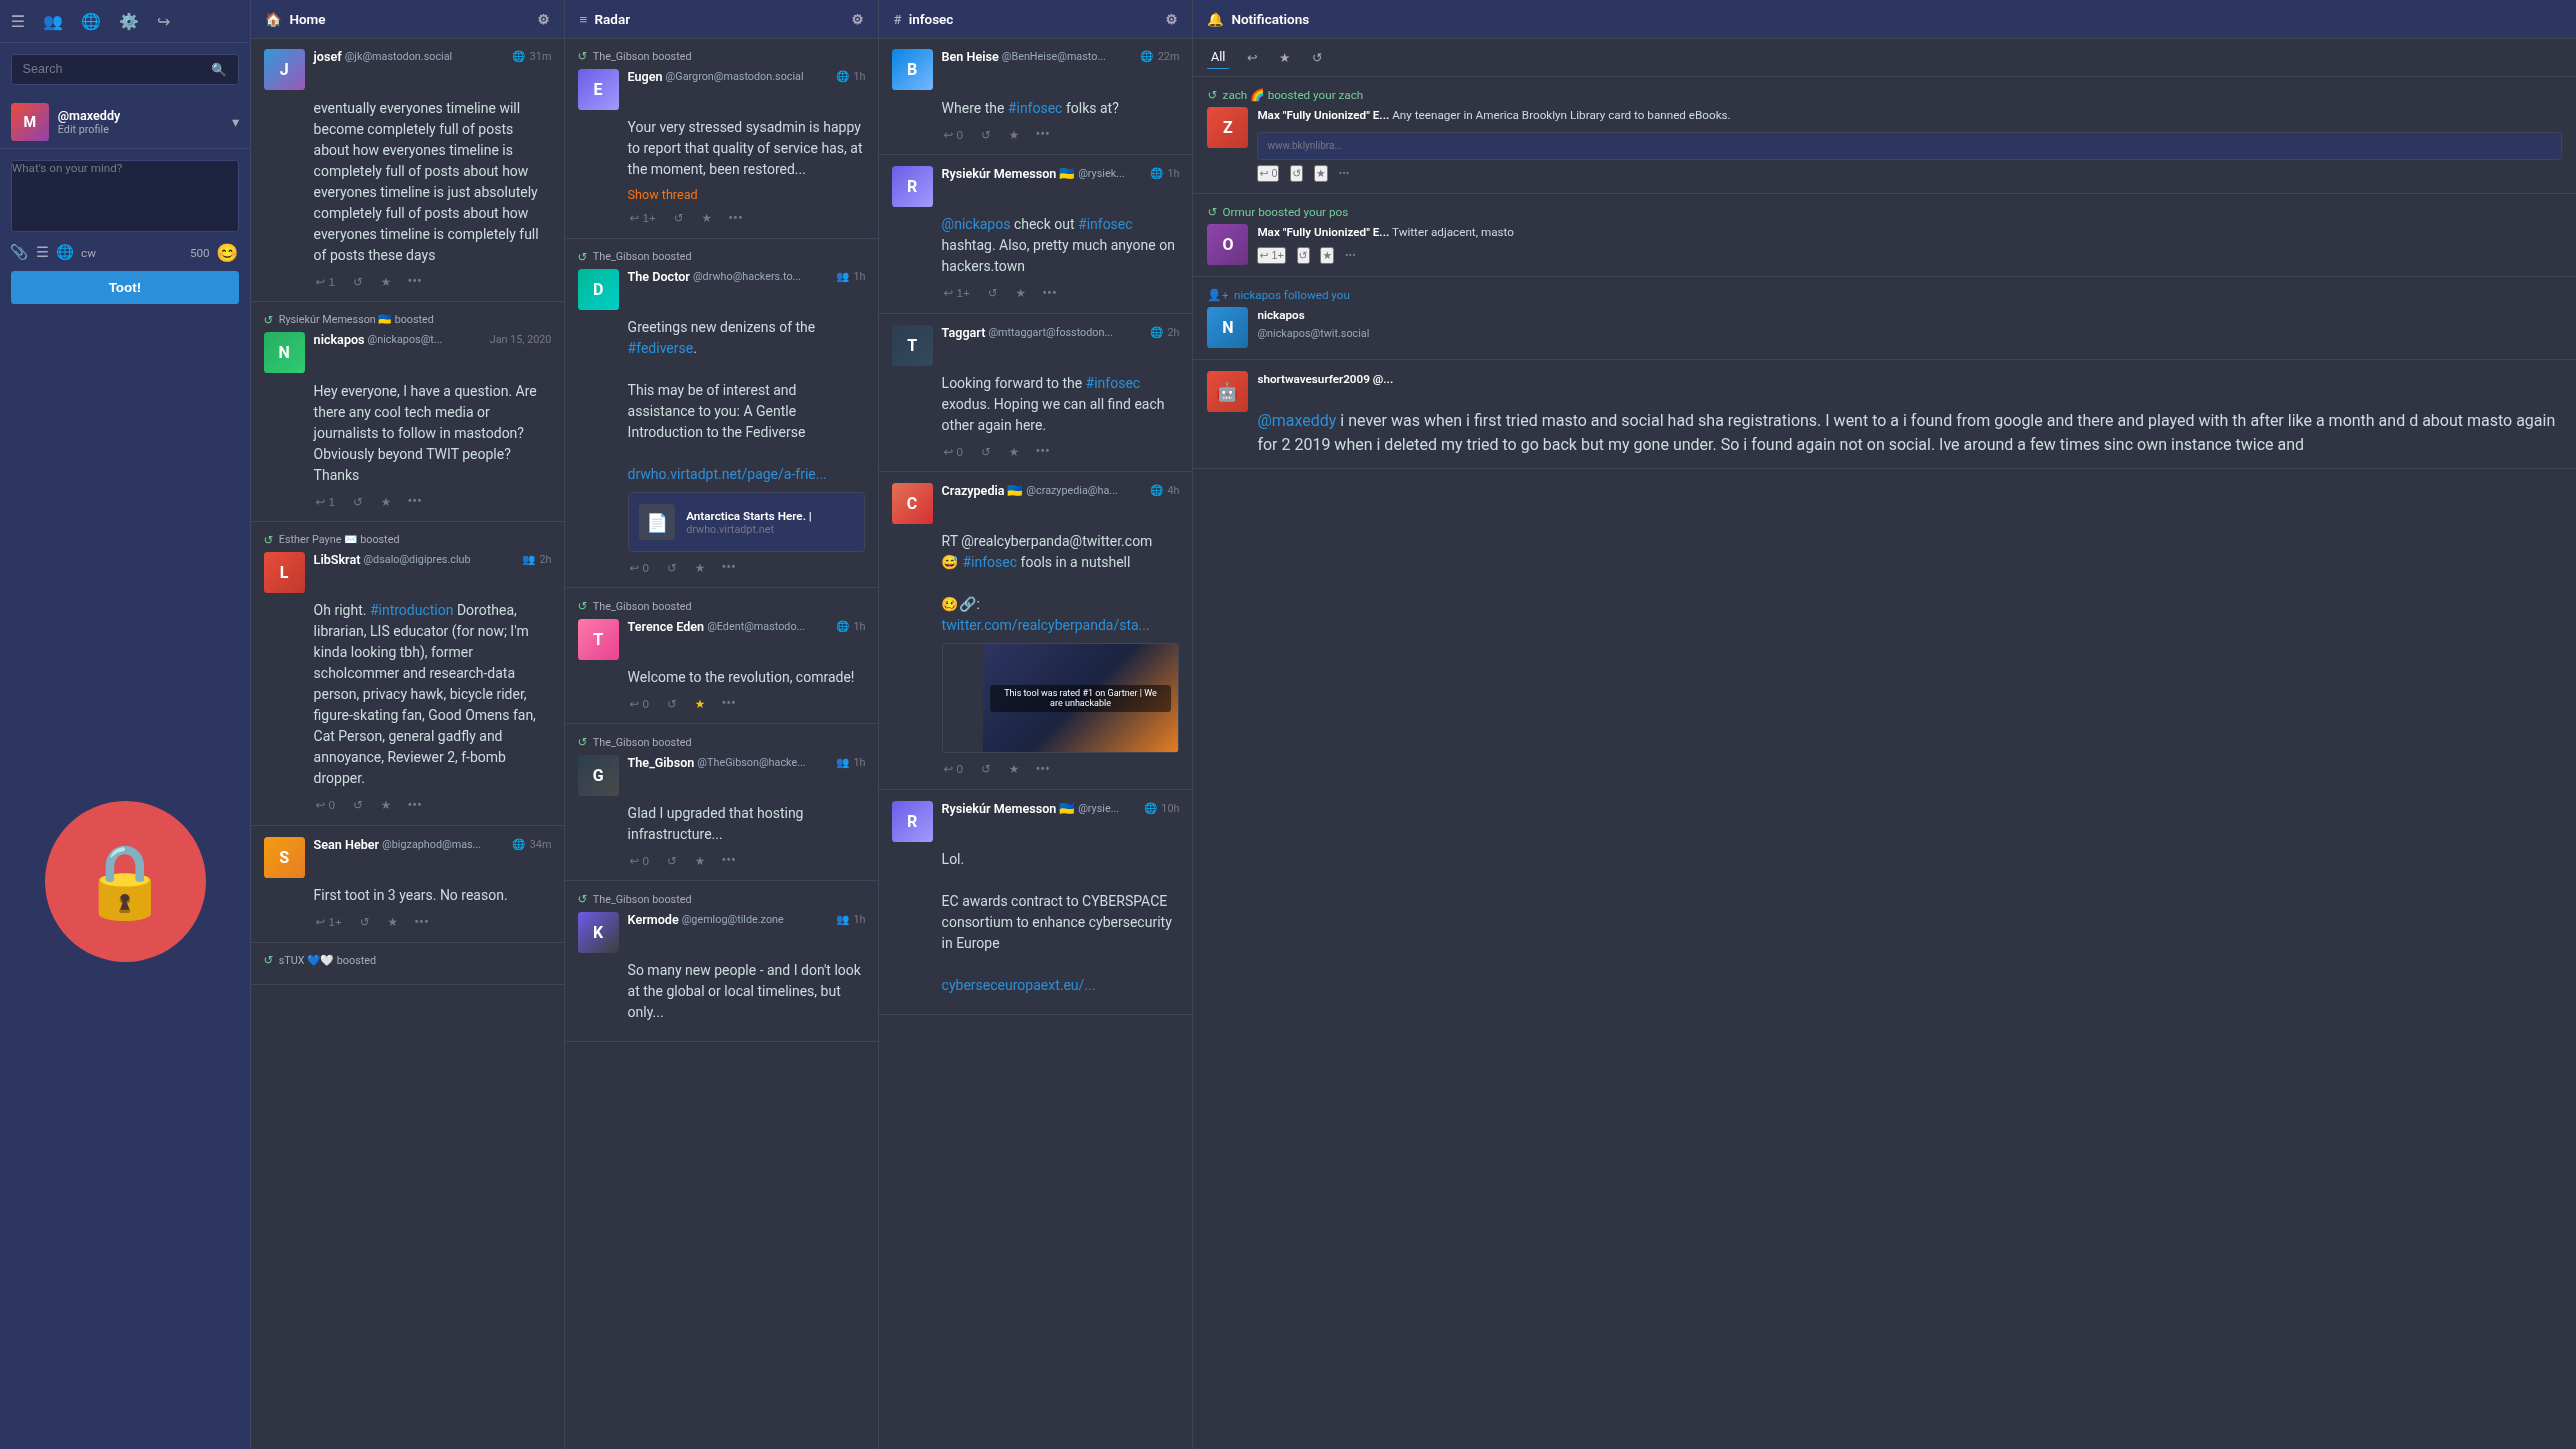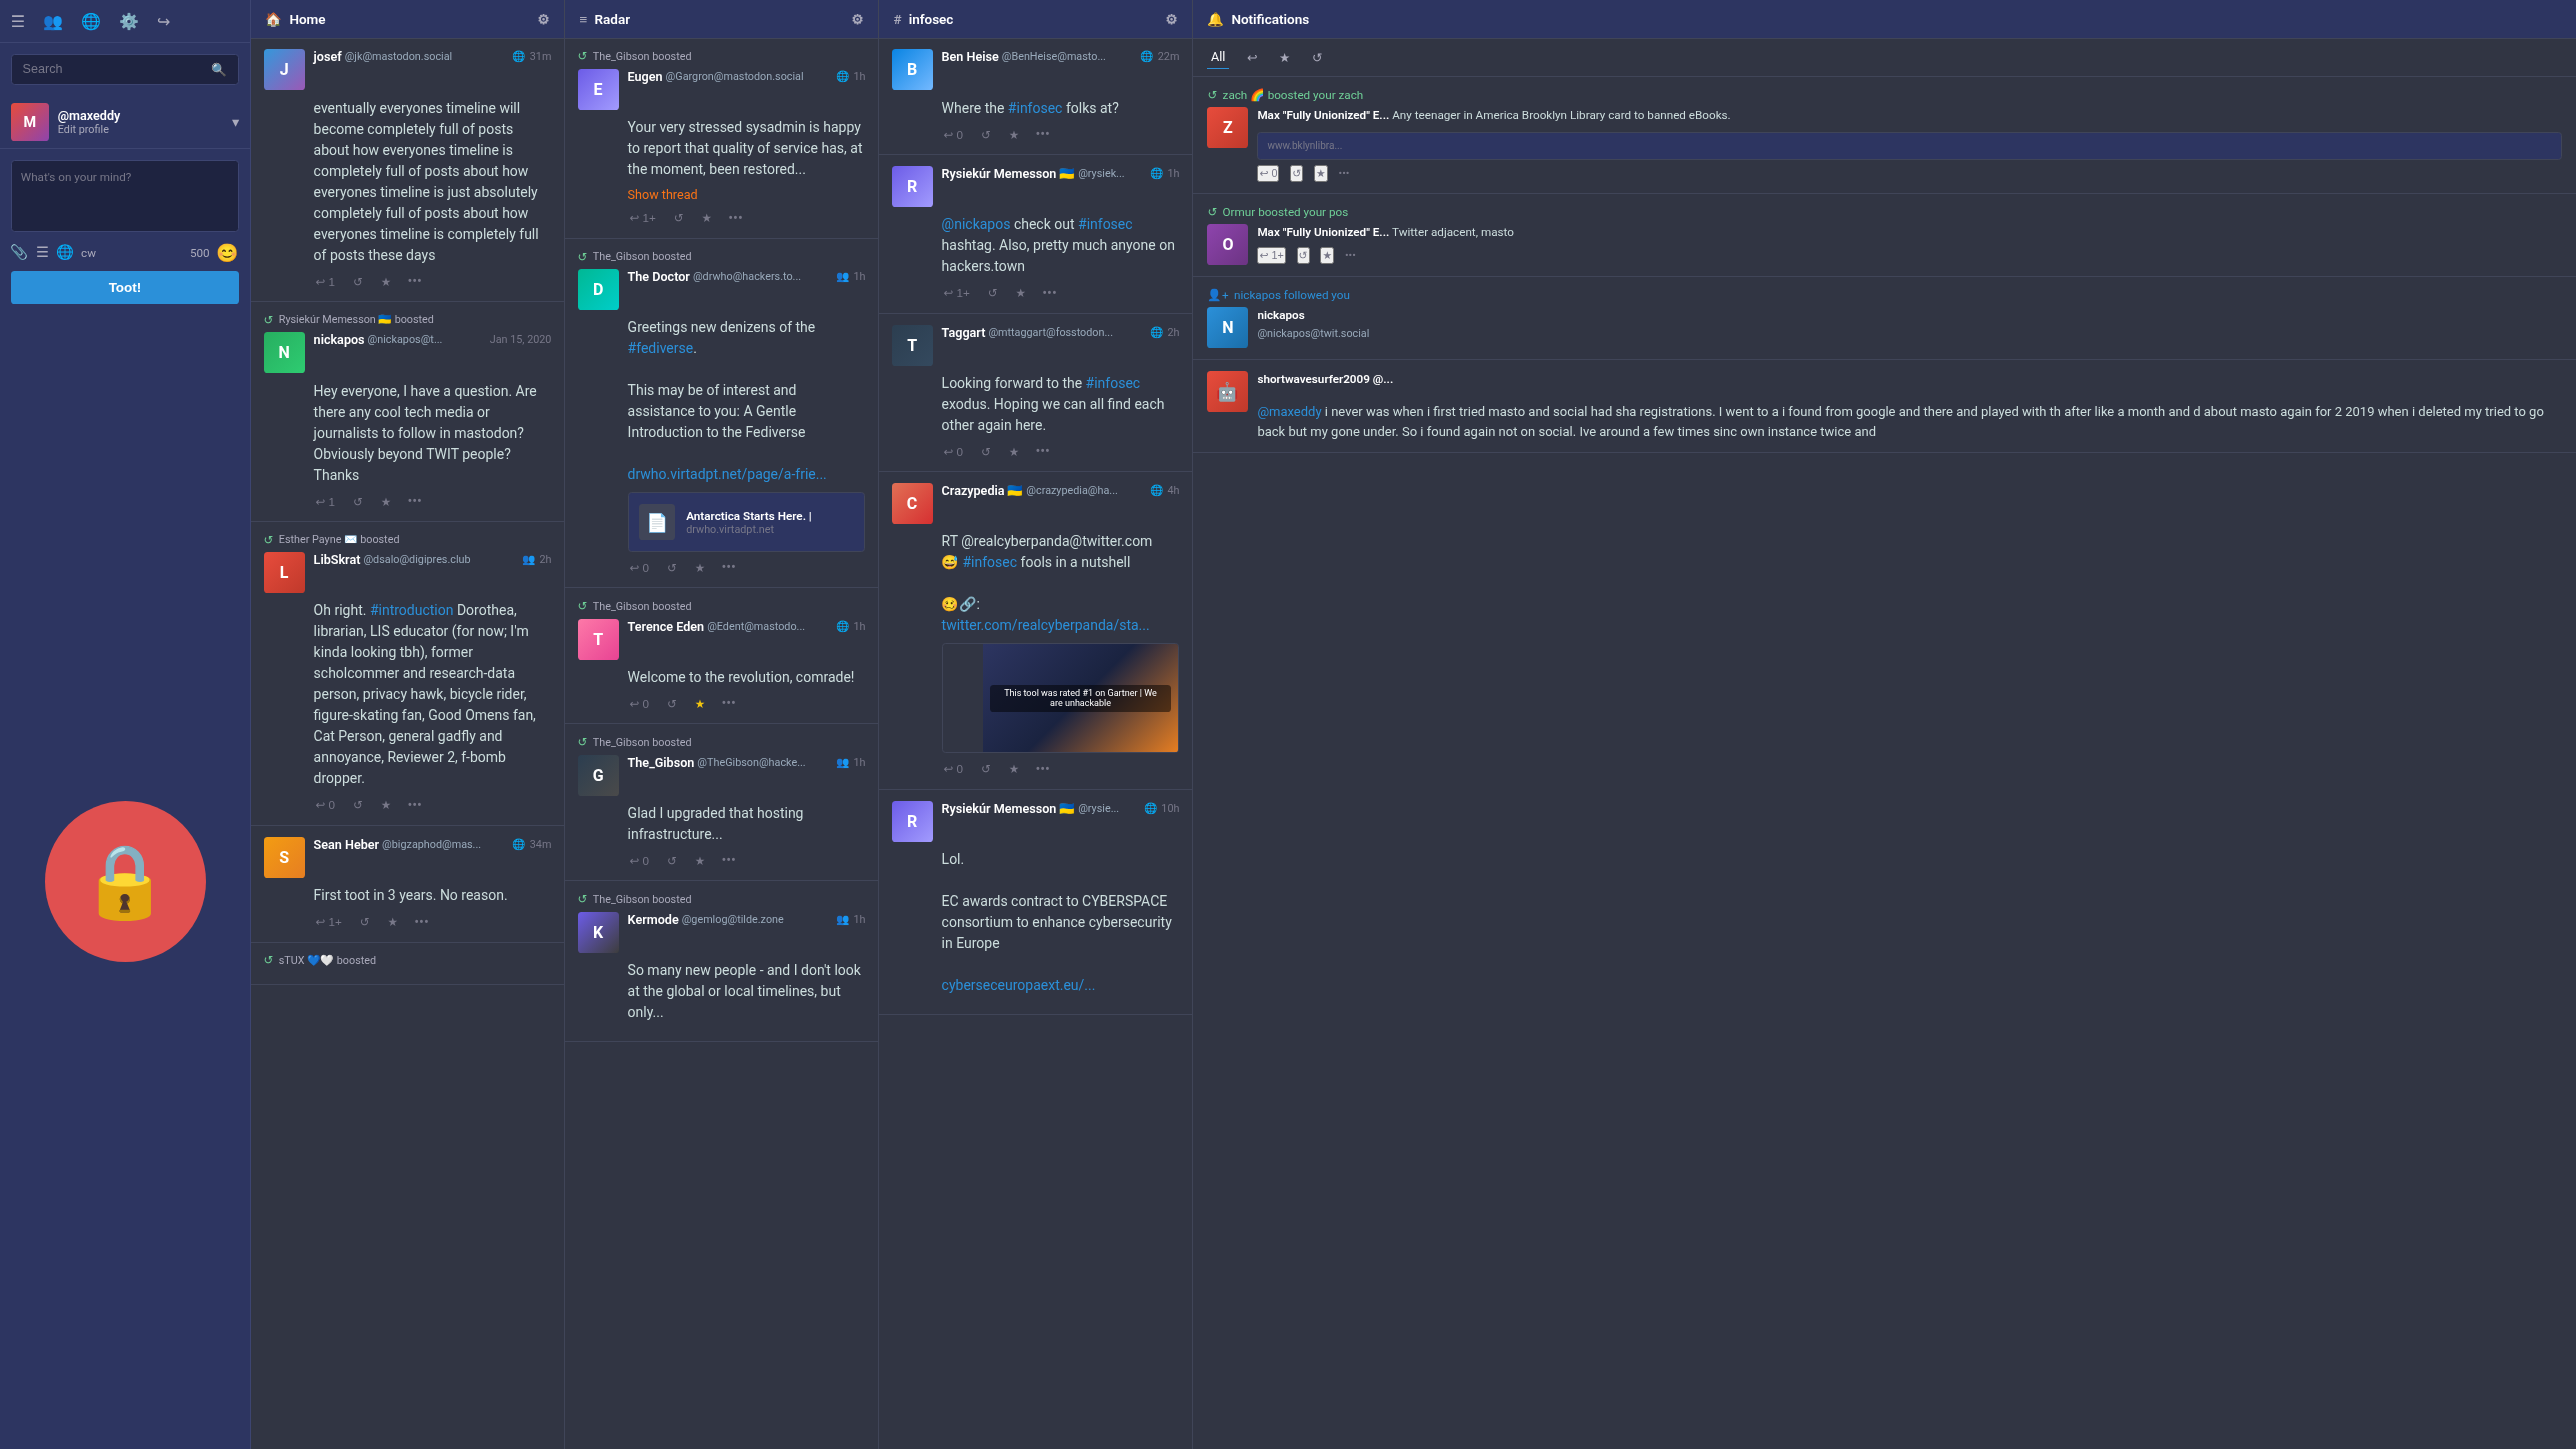--- a/index.html
+++ b/index.html
@@ -93,21 +93,20 @@
 
     .compose-area {
       margin: 10.8px;
     }
     .compose-textarea {
       width: 100%;
       background: #1e2340;
       border: 0.9px solid #3d4571;
       border-radius: 3.6px;
       color: #ccc;
-      padding: 9px;
       font-size: 11.7px;
       resize: none;
       height: 72px;
       font-family: inherit;
     }
     .compose-textarea::placeholder { color: #778; }
     .compose-toolbar {
       display: flex;
       align-items: center;
       margin-top: 7.2px;
@@ -1001,21 +1000,21 @@
         </div>
       </div>
 
       <div class="notif-item">
         <div class="notif-content">
           <div class="notif-avatar">
             <div class="avatar-placeholder" style="background: linear-gradient(135deg, #e74c3c, #c0392b); font-size:18px;">🤖</div>
           </div>
           <div class="notif-text">
             <div><span class="notif-username">shortwavesurfer2009 @...</span></div>
-            <div style="margin-top:14px; color:#cdd; font-size:13px; line-height:1.5;">
+            <div style="margin-top:21px; color:#cdd; font-size:16px; line-height:1.5;">
               <a href="#">@maxeddy</a> i never was when i first tried masto and social had sha registrations. I went to a i found from google and there and played with th after like a month and d about masto again for 2 2019 when i deleted my tried to go back but my gone under. So i found again not on social. Ive around a few times sinc own instance twice and
             </div>
           </div>
         </div>
       </div>
 
     </div>
   </div>
 
 </div>

